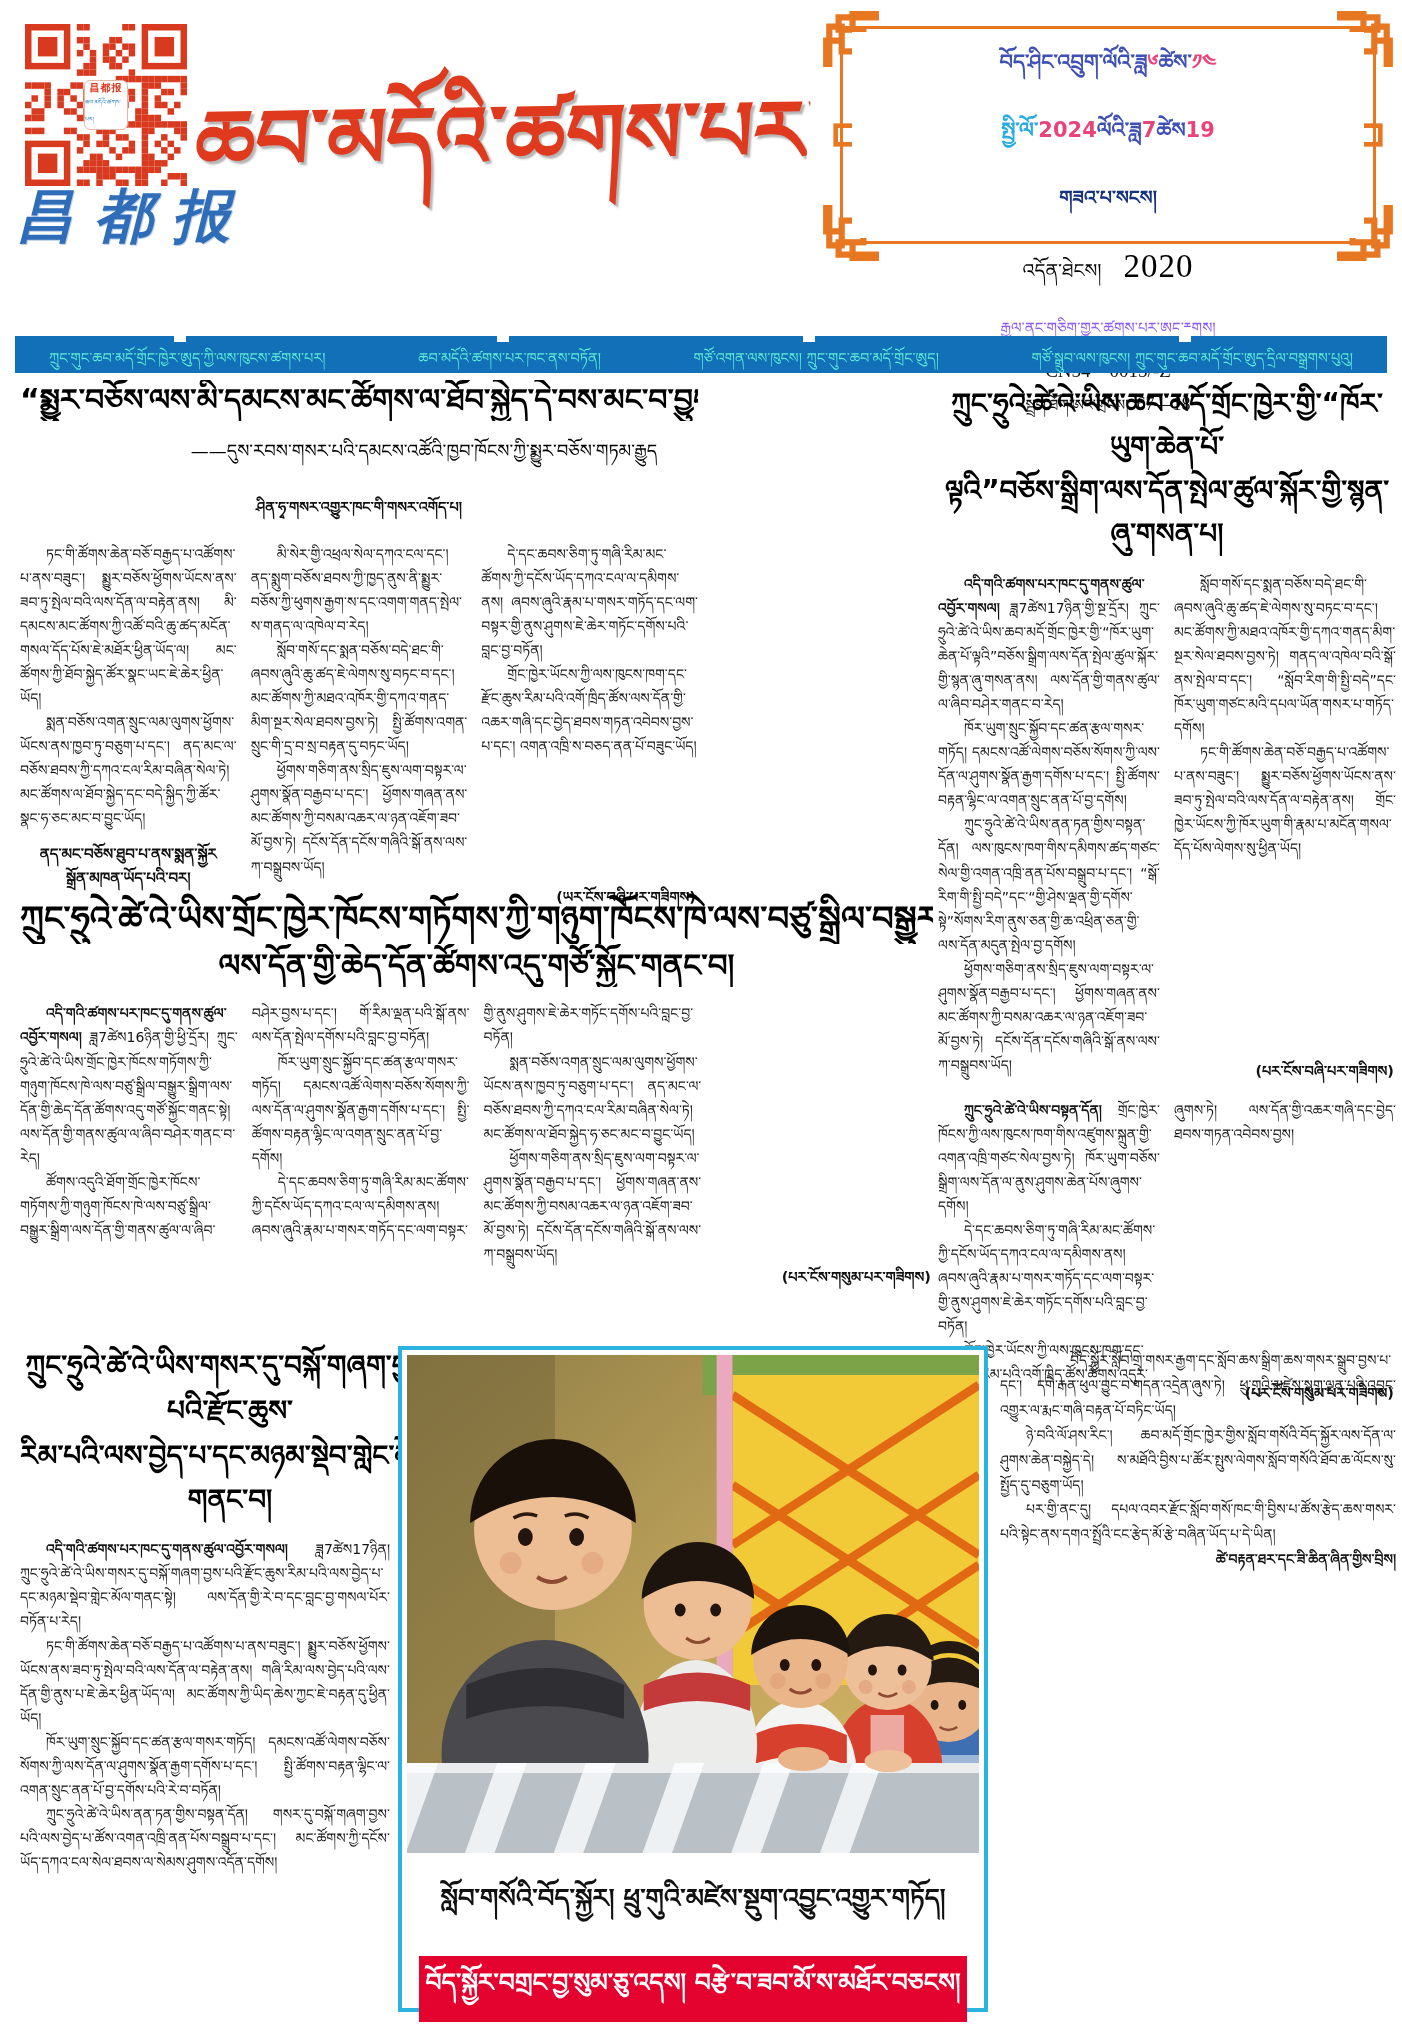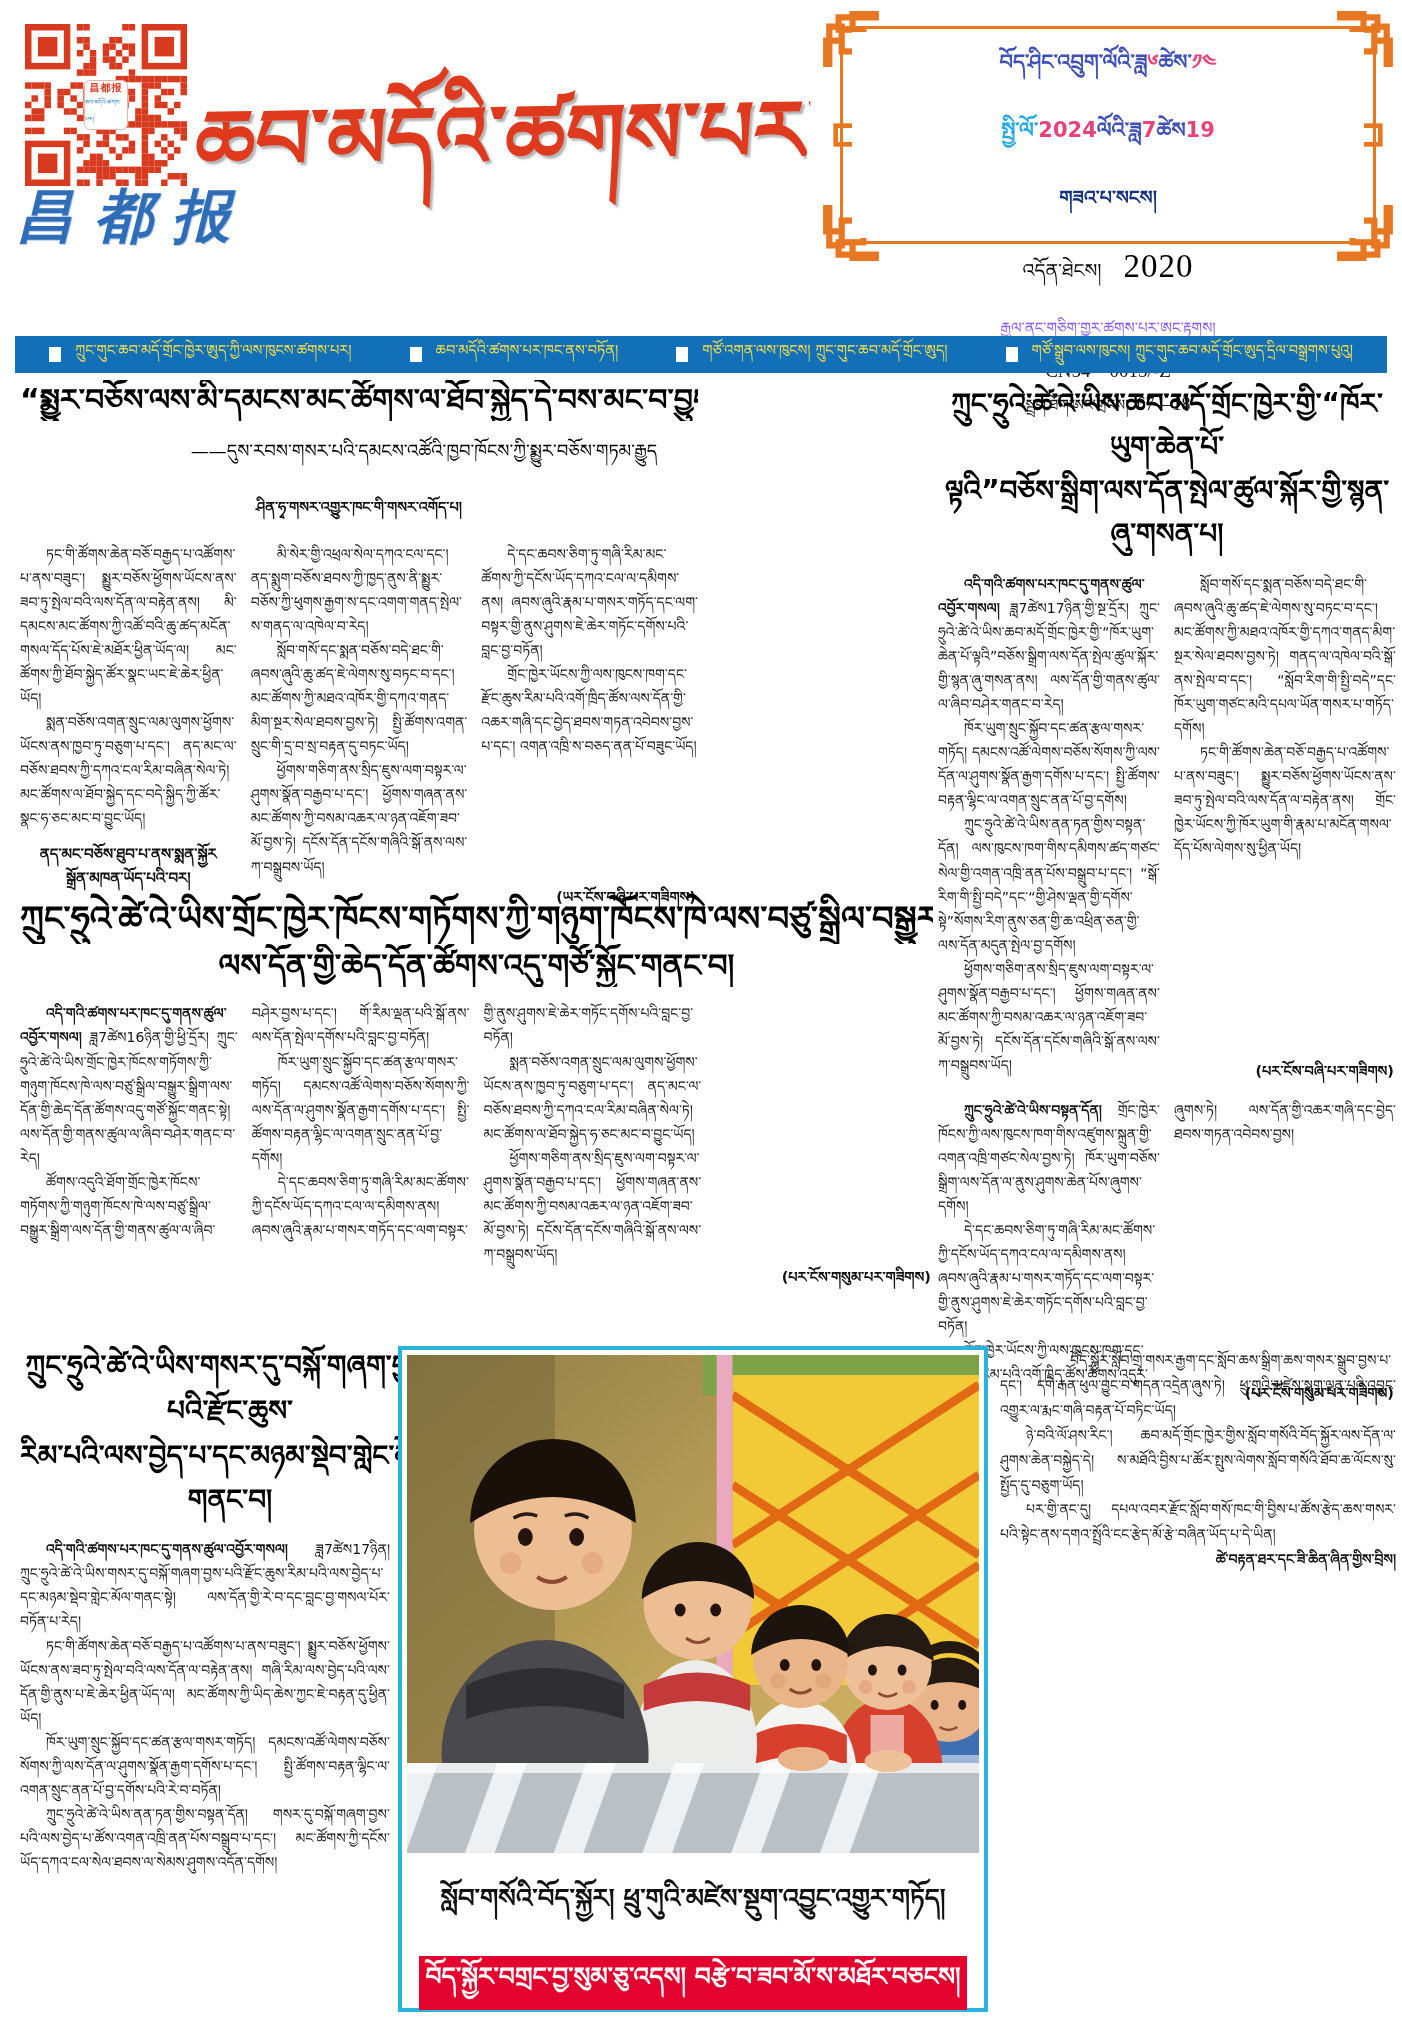--- a/index.html
+++ b/index.html
@@ -61,21 +61,21 @@
   .ib-cn  { font-family: "Liberation Serif", "DejaVu Serif", serif; font-size: 19px; margin-top: 7px; }
   .ib-postal { font-size: 15px; margin-top: 6px; }
   .ib-postal .num { font-family: "Liberation Serif", "DejaVu Serif", serif; font-size: 18px; margin-left: 8px; }
 
   
   .navbar {
     position: absolute; left: 15px; top: 336px; width: 1372px; height: 37px;
     background: #1270b8; display: flex; align-items: center;
     justify-content: space-between; padding: 0 34px;
   }
-  .nav-item { display: flex; align-items: center; color: #fde047; font-size: 14.5px; white-space: nowrap; }
+  .nav-item { display: flex; align-items: center; color: #5eead4; font-size: 14.5px; white-space: nowrap; flex-direction: column; }
   .nav-bullet { width: 12px; height: 15px; background: #fff; margin-right: 14px; flex: none; }
 
   
   .headline { font-weight: bold; color: #000; text-align: center; overflow: hidden; }
   .bt p { font-size: 14px; line-height: 1.72; text-align: justify; text-indent: 26px; color: #151515; }
   .lead { font-weight: bold; }
   .cols { column-fill: auto; column-gap: 14px; overflow: hidden; position: relative; }
   .pcredit {
     position: absolute; right: 2px; bottom: 0; font-weight: bold; font-size: 14.5px;
     background: #fff; padding-left: 12px; line-height: 1.7;
@@ -104,21 +104,21 @@
   .a3-body { margin-top: 14px; width: 370px; height: 548px; overflow: hidden; position: relative; }
 
   
   .photo-box {
     position: absolute; left: 398px; top: 1346px; width: 590px; height: 666px;
     border: 4px solid #2bb3e0; background: #fff; padding: 5px;
   }
   .photo-img { width: 100%; height: 498px; display: block; background: #c4a75a; }
   .photo-caption { font-size: 26px; font-weight: bold; text-align: center; margin-top: 16px; white-space: nowrap; overflow: hidden; }
   .photo-banner {
-    margin: 14px 12px 0 12px; height: 54px; background: #e3032e;
+    margin: 14px 12px 0 12px; height: 66px; background: #e3032e;
     color: #fff; font-size: 25px; font-weight: bold;
     display: flex; align-items: center; justify-content: center;
     white-space: nowrap; overflow: hidden;
   }
 
   .photo-story { position: absolute; left: 1000px; top: 1348px; width: 396px; height: 664px; overflow: hidden; }
   .photo-story p { font-size: 14px; line-height: 1.78; text-align: justify; text-indent: 70px; }
   .photo-story p + p { text-indent: 26px; }
   .photo-story p.byline-end { text-align: right; text-indent: 0; font-weight: bold; }
 </style>

